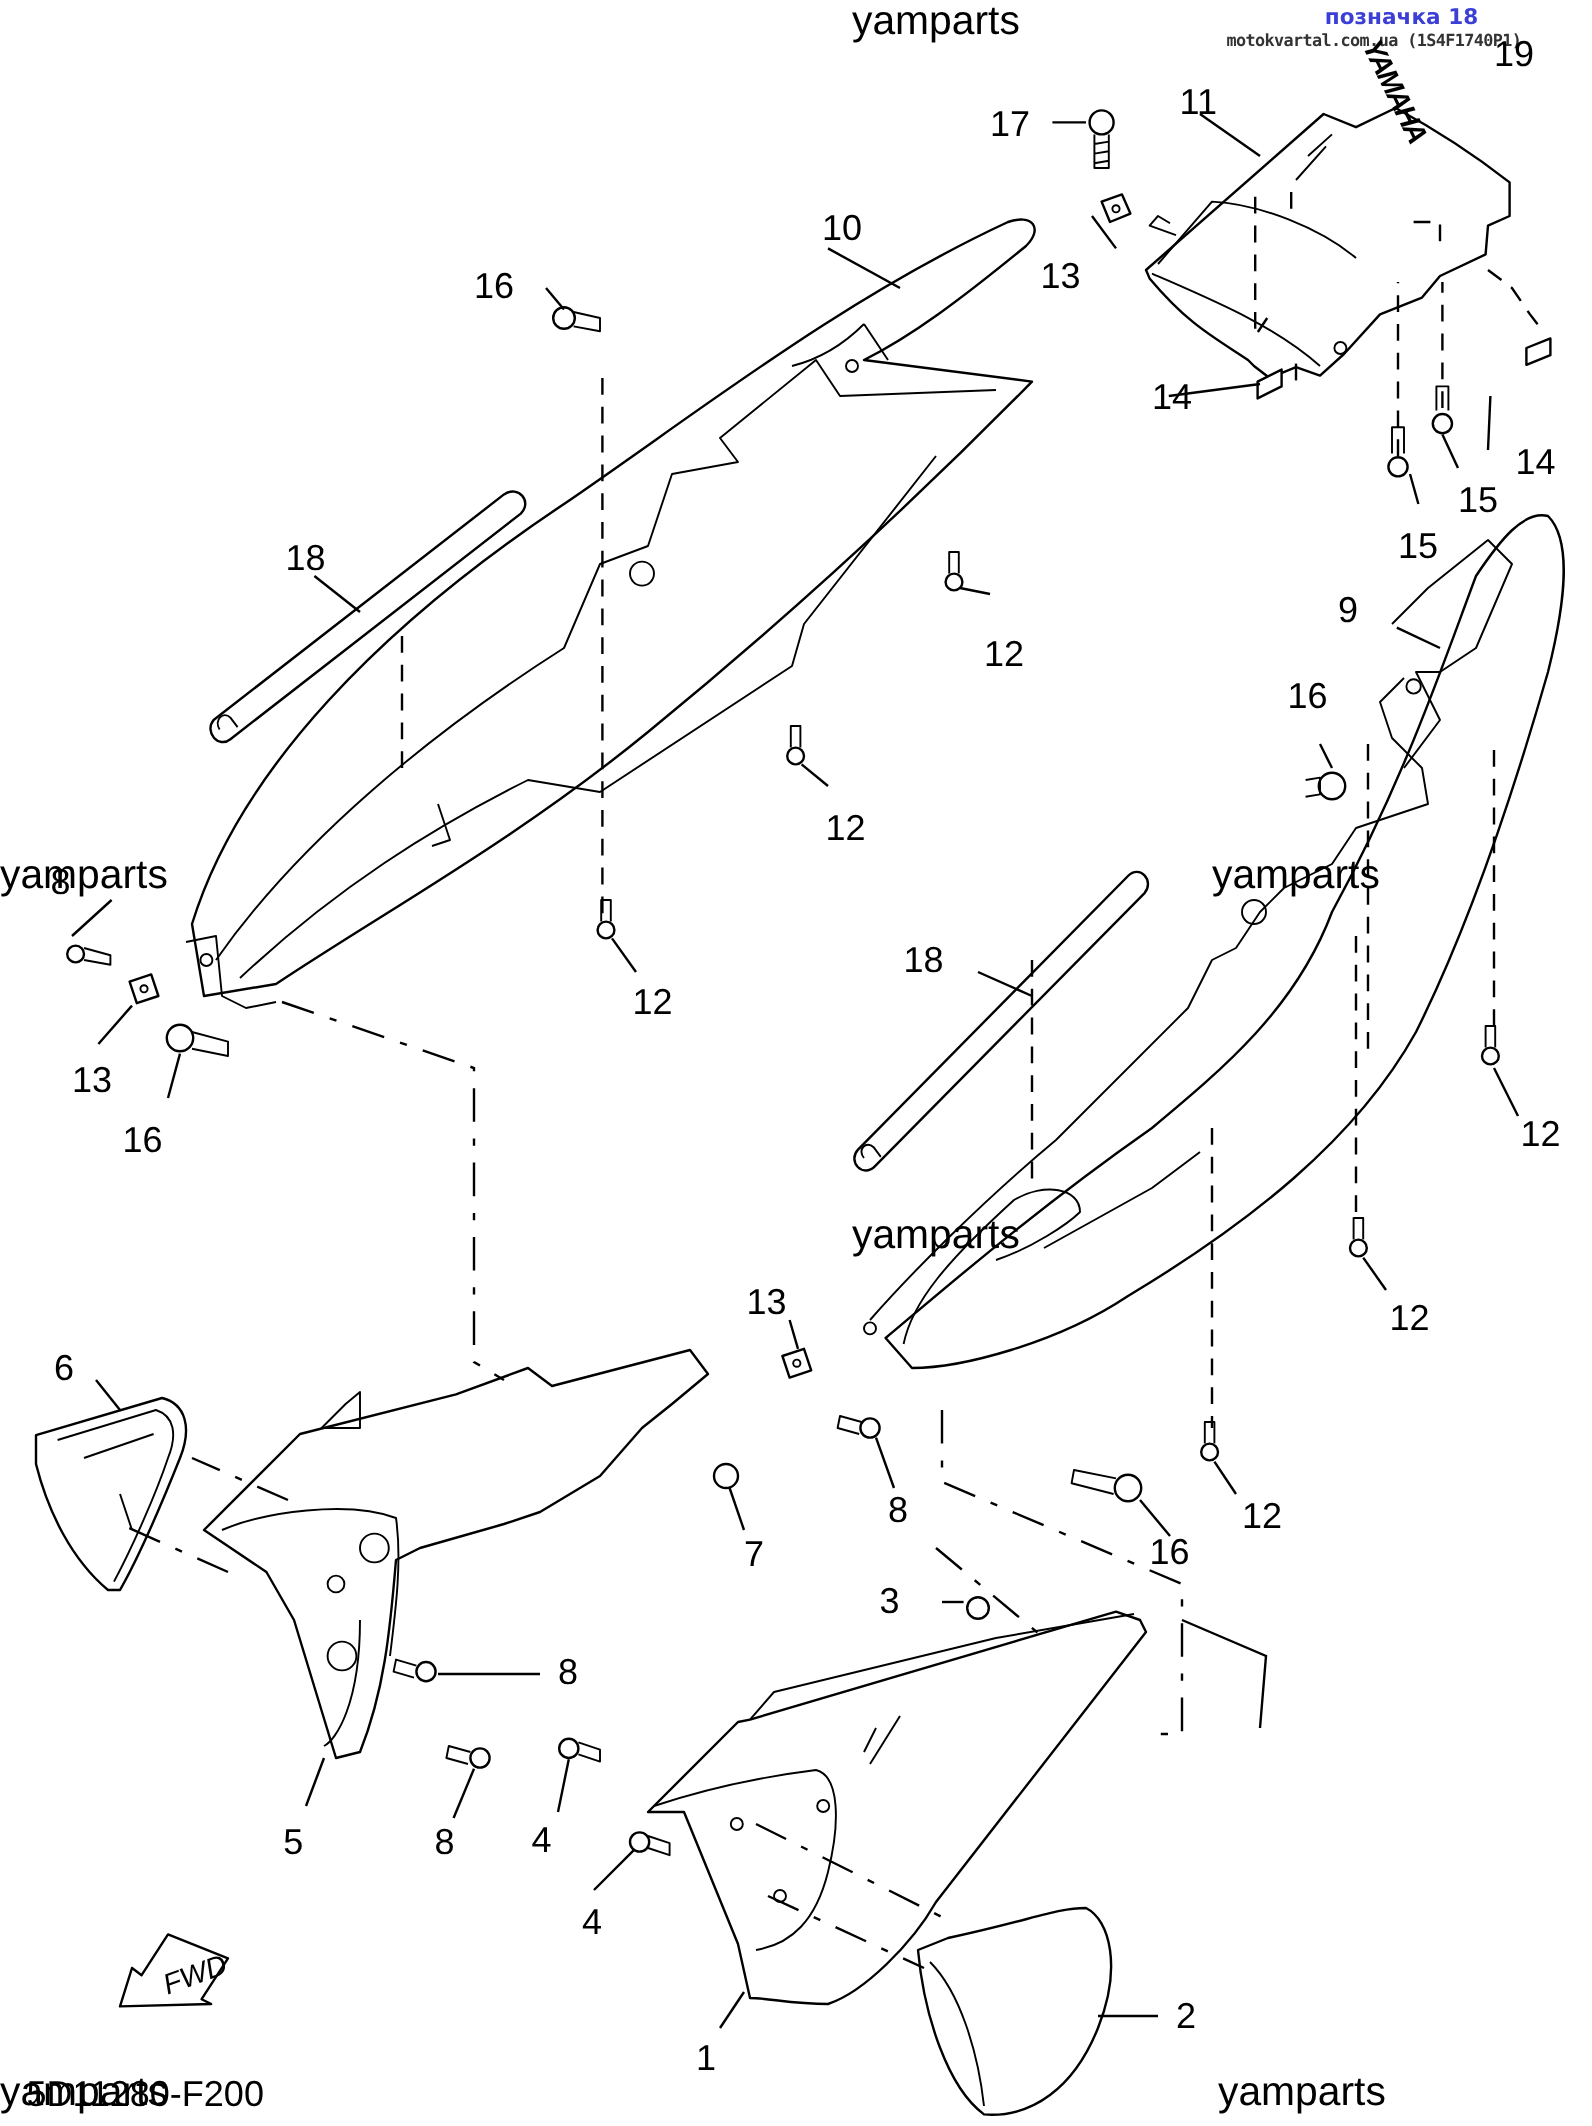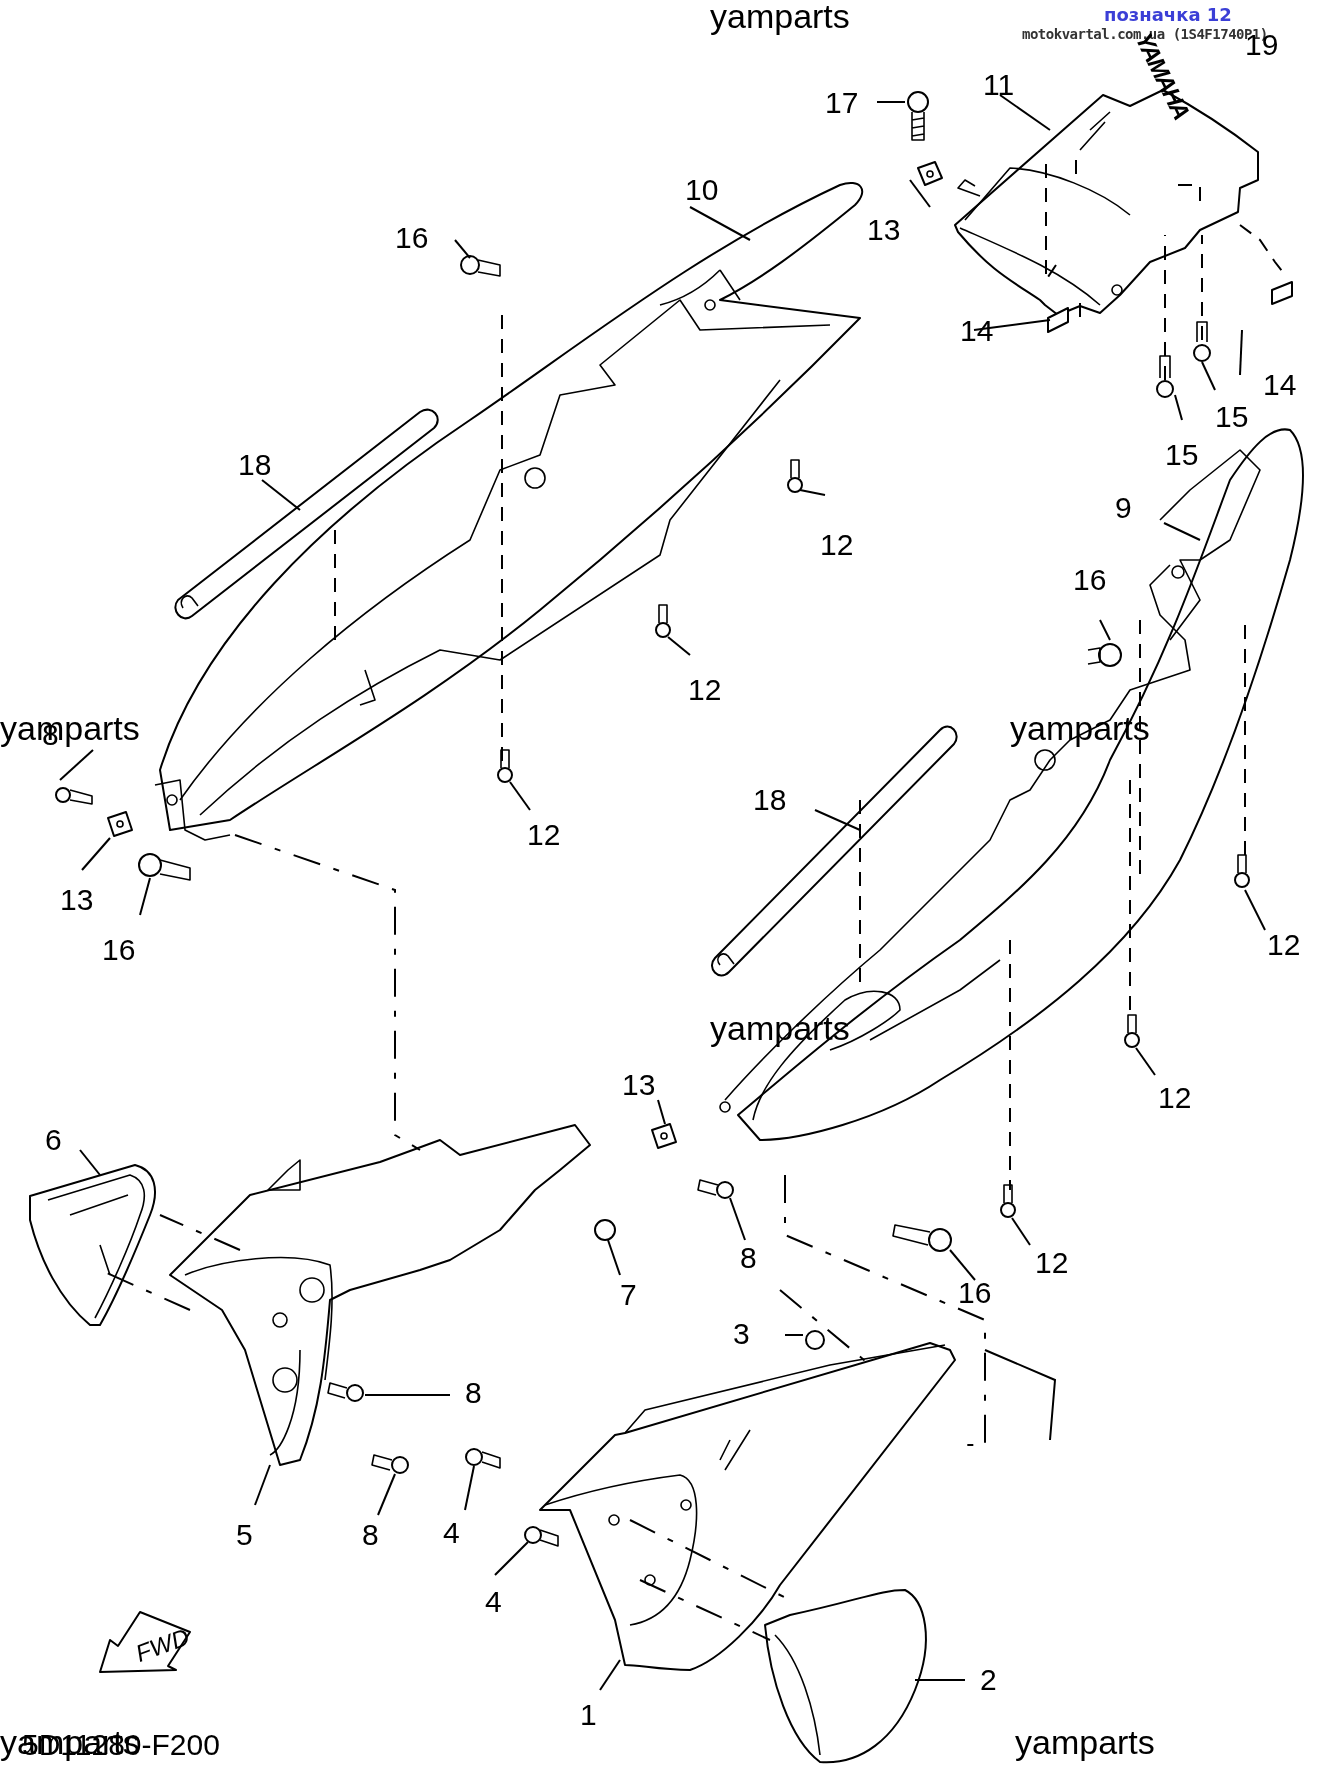--- a/index.html
+++ b/index.html
@@ -13,21 +13,21 @@
   .screw{fill:#fff;stroke:#000;stroke-width:2;}
   .callout{font-family:"Liberation Sans",sans-serif;font-size:30px;fill:#000;}
   .wm{font-family:"Liberation Sans",sans-serif;font-size:34px;fill:#000;font-weight:normal;}
   .code{font-family:"Liberation Sans",sans-serif;font-size:30px;fill:#000;}
   .stamp-title{position:absolute;left:1104px;top:4px;font-family:"DejaVu Sans",sans-serif;font-weight:bold;font-size:18px;color:#3b3fd6;}
   .stamp-sub{position:absolute;left:1022px;top:26px;font-family:"DejaVu Sans Mono",monospace;font-weight:bold;font-size:14px;color:#333;letter-spacing:-0.5px;}
 </style>
 </head>
 <body>
 
-<div class="stamp-title">позначка 12</div>
+<div class="stamp-title">позначка 18</div>
 <div class="stamp-sub">motokvartal.com.ua (1S4F1740P1)</div>
 
 <svg id="diagram" viewBox="0 0 1327 1772" xmlns="http://www.w3.org/2000/svg">
 
   <g>
     <path class="part" d="M160,770 C200,640 320,520 470,420 C580,345 700,250 840,185 C860,178 870,190 855,205 C800,250 760,280 720,300 L860,318 C760,420 650,520 540,610 C430,700 320,760 230,820 L170,830 Z"></path>
     <path class="inner" d="M180,800 C250,700 360,610 470,540 L500,470 L540,455 L560,395 L615,385 L600,365 L680,300 L700,330 L830,325"></path>
     <path class="inner" d="M720,270 L740,300 M720,270 C700,290 680,300 660,305"></path>
     <path class="inner" d="M200,815 C280,740 360,690 440,650 L500,660 L660,555 L670,520 L780,380"></path>
     <circle class="inner" cx="535" cy="478" r="10"></circle>

